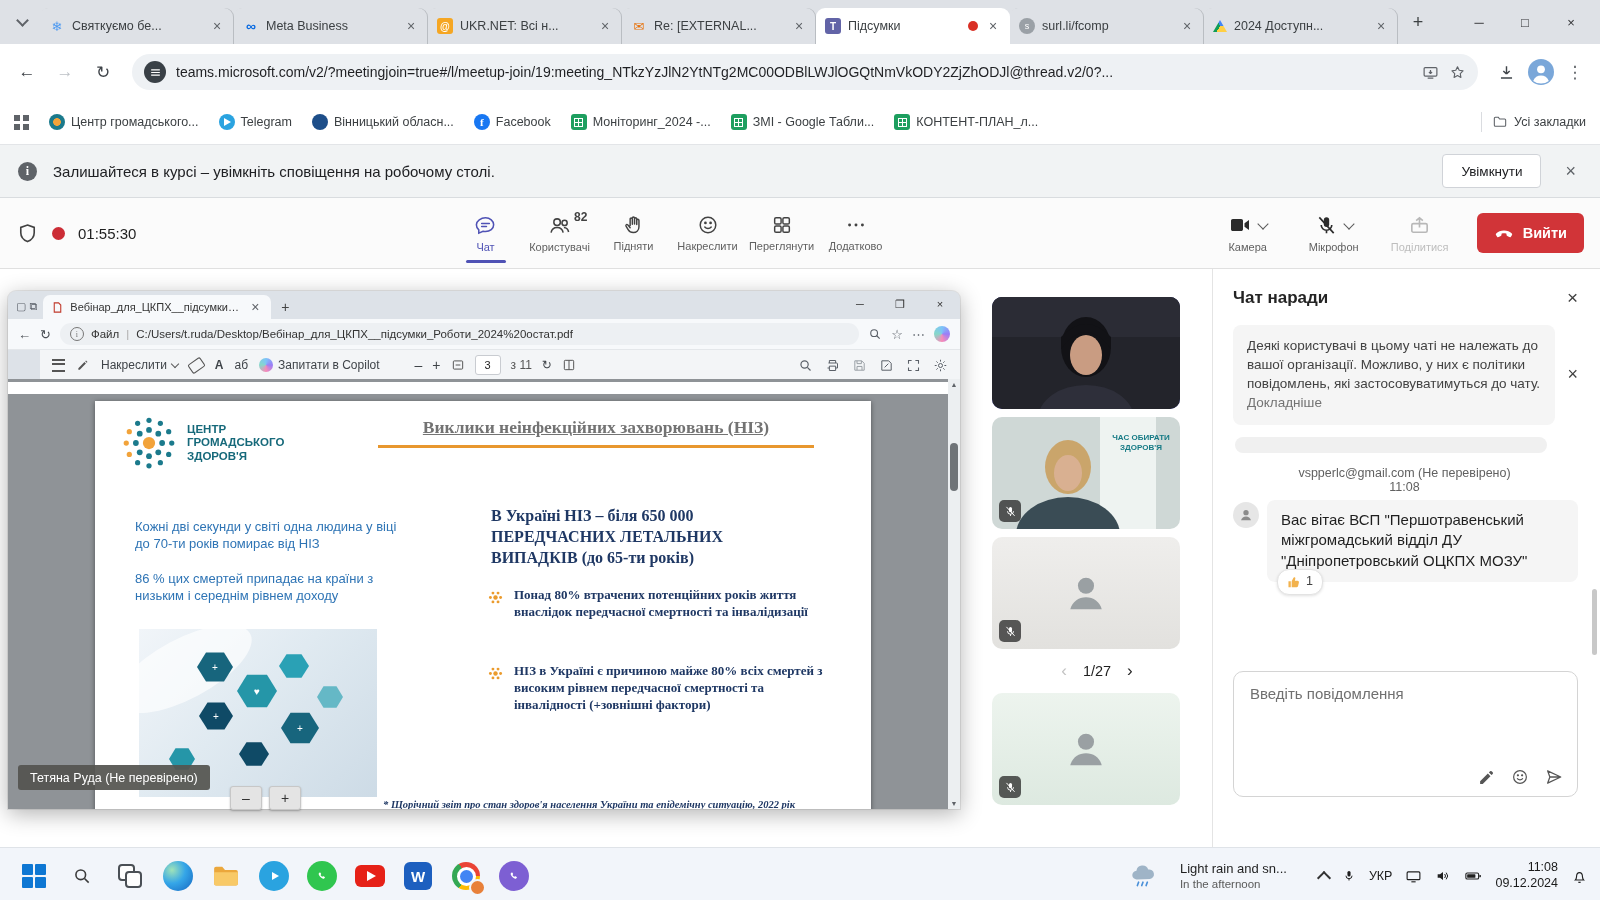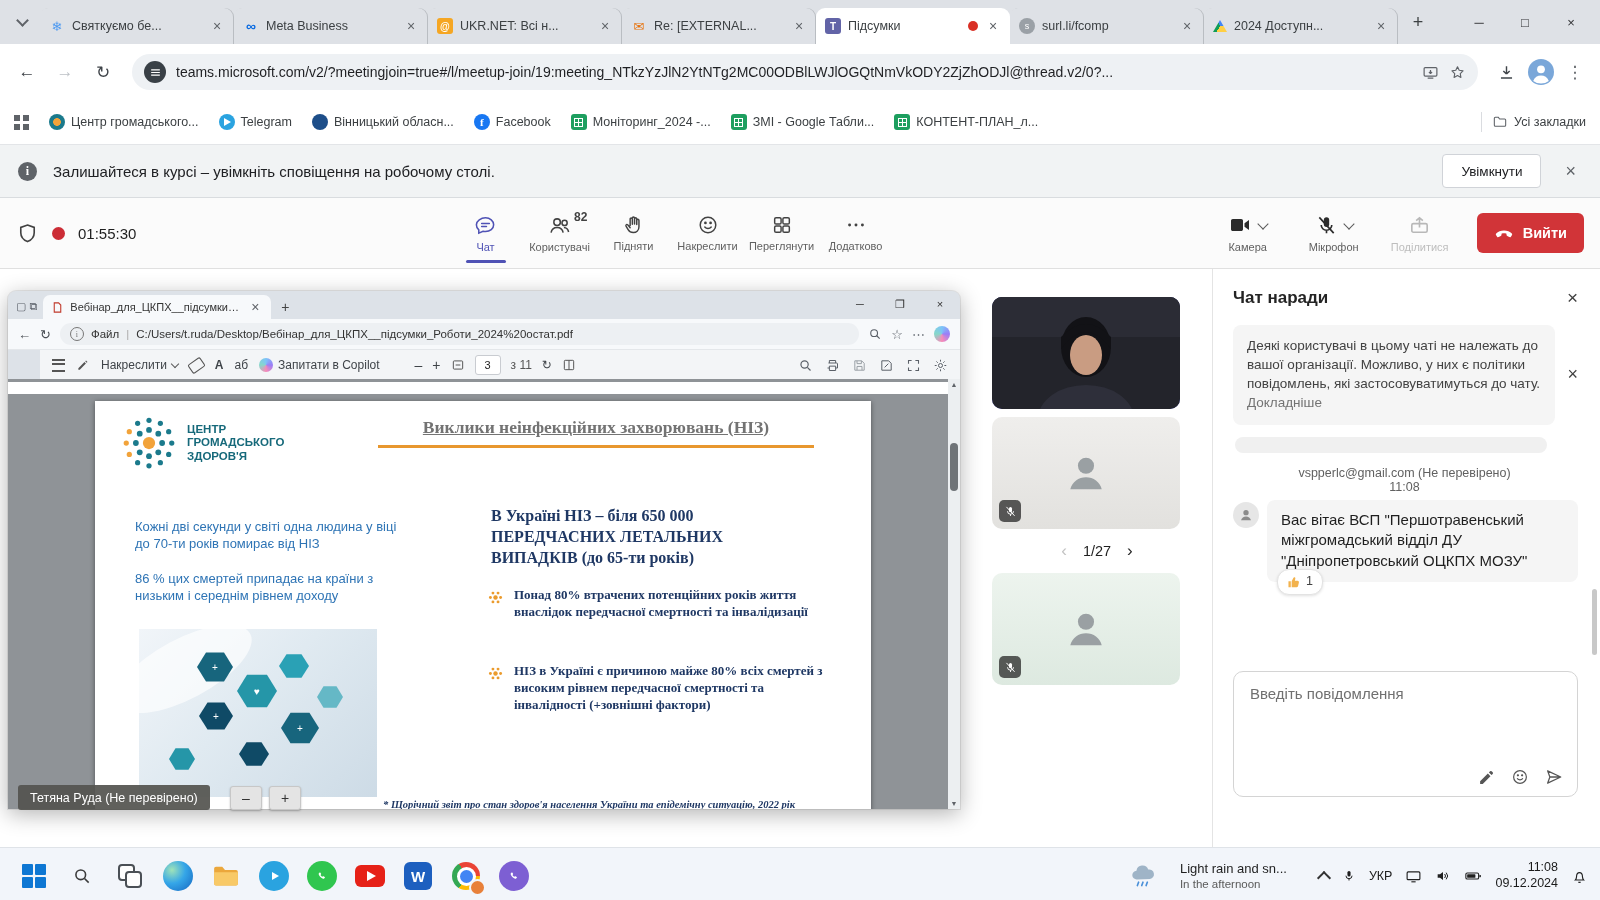--- a/index.html
+++ b/index.html
@@ -122,21 +122,21 @@
   .s-left{position:absolute;left:40px;width:274px;font-size:13px;color:#2e74b5;line-height:1.3;}
   .collage{position:absolute;left:44px;top:228px;width:238px;height:168px;background:linear-gradient(135deg,#f1f5f9 0%,#e0eaf1 45%,#cddbe6 100%);overflow:hidden;}
   .hex{position:absolute;clip-path:polygon(25% 5%,75% 5%,100% 50%,75% 95%,25% 95%,0 50%);display:flex;align-items:center;justify-content:center;color:#fff;font-size:10px;}
   .hand{position:absolute;left:-30px;top:10px;width:150px;height:60px;background:rgba(255,255,255,.65);border-radius:50%;transform:rotate(-28deg);}
   .s-rhead{position:absolute;left:396px;top:104px;width:306px;font-family:"Liberation Serif",serif;font-size:16px;font-weight:bold;color:#1f3864;line-height:1.32;}
   .bullet{position:absolute;left:392px;display:flex;gap:10px;width:336px;font-family:"Liberation Serif",serif;font-size:13px;font-weight:bold;color:#1f3864;line-height:1.3;}
   .b1{top:186px;}
   .b2{top:262px;}
   .s-foot{position:absolute;left:288px;top:398px;width:478px;font-family:"Liberation Serif",serif;font-style:italic;font-weight:bold;font-size:10.5px;color:#1f3864;}
 
-  .presenter{position:absolute;left:18px;top:516px;height:25px;background:rgba(84,84,80,.93);color:#fff;font-size:12.5px;display:flex;align-items:center;padding:0 12px;border-radius:3px;z-index:6;}
+  .presenter{position:absolute;left:18px;top:496px;height:25px;background:rgba(84,84,80,.93);color:#fff;font-size:12.5px;display:flex;align-items:center;padding:0 12px;border-radius:3px;z-index:6;}
   .zoomov{position:absolute;left:230px;top:517px;display:flex;gap:7px;z-index:6;}
   .zbtn{width:30px;height:22px;background:#e4e4e4;border:1px solid #c7c7c7;border-radius:3px;display:flex;align-items:center;justify-content:center;font-size:14px;color:#333;box-shadow:0 1px 2px rgba(0,0,0,.25);}
 
   
   .videos{width:210px;flex:none;padding:28px 10px 0 12px;display:flex;flex-direction:column;gap:8px;background:#fff;}
   .vtile{width:188px;height:112px;border-radius:10px;position:relative;overflow:hidden;flex:none;}
   .vtile svg.fill{position:absolute;inset:0;width:100%;height:100%;}
   .speaking{outline:2.5px solid #5b5fc7;outline-offset:-2.5px;}
   .banner-txt{position:absolute;right:5px;top:16px;width:68px;font-size:8px;font-weight:bold;color:#157a85;text-align:center;line-height:1.3;}
   .micoff{position:absolute;left:7px;bottom:7px;width:22px;height:22px;border-radius:5px;background:rgba(30,30,30,.72);display:flex;align-items:center;justify-content:center;z-index:2;}
@@ -722,20 +722,39 @@
         <svg class="fill" viewBox="0 0 188 112" preserveAspectRatio="none">
           <rect width="188" height="112" fill="#23242b"></rect>
           <rect width="188" height="40" fill="#2b2c35"></rect>
           <ellipse cx="94" cy="122" rx="48" ry="34" fill="#2e2f3a"></ellipse>
           <ellipse cx="94" cy="50" rx="25" ry="30" fill="#121216"></ellipse>
           <ellipse cx="94" cy="58" rx="16" ry="20" fill="#c99c82"></ellipse>
           <path d="M69 52 Q94 18 119 52 L119 40 Q94 14 69 40 Z" fill="#121216"></path>
         </svg>
       </div>
 
+      <div class="vtile">
+        <svg class="fill" viewBox="0 0 188 112" preserveAspectRatio="none">
+          <rect width="188" height="112" fill="#cfd8d6"></rect>
+          <rect x="108" y="0" width="56" height="112" fill="#eef3f1"></rect>
+          <ellipse cx="76" cy="118" rx="52" ry="38" fill="#3a4c55"></ellipse>
+          <ellipse cx="76" cy="50" rx="23" ry="27" fill="#caa56b"></ellipse>
+          <ellipse cx="76" cy="56" rx="14" ry="18" fill="#d9b091"></ellipse>
+        </svg>
+        <span class="banner-txt">ЧАС ОБИРАТИ ЗДОРОВ'Я</span>
+        <span class="micoff">
+          <svg viewBox="0 0 24 24" width="13" height="13">
+              <g stroke="#fff" stroke-width="1.8" fill="none">
+                <rect x="9.2" y="3.5" width="5.6" height="10" rx="2.8" fill="#fff" stroke="none"></rect>
+                <path d="M6.5 11.5a5.5 5.5 0 0 0 11 0M12 17v3.2"></path>
+                <line x1="4.5" y1="3.5" x2="19.5" y2="20"></line>
+              </g>
+            </svg>
+        </span>
+      </div>
 
       <div class="vtile tile-gray">
         <span class="ph-wrap">
           <svg viewBox="0 0 24 24" width="46" height="46">
               <g fill="#9aa0a3">
                 <circle cx="12" cy="8.2" r="4.2"></circle>
                 <path d="M3.8 20.5c1-4 4.3-6.3 8.2-6.3s7.2 2.3 8.2 6.3z"></path>
               </g>
             </svg>
         </span>

